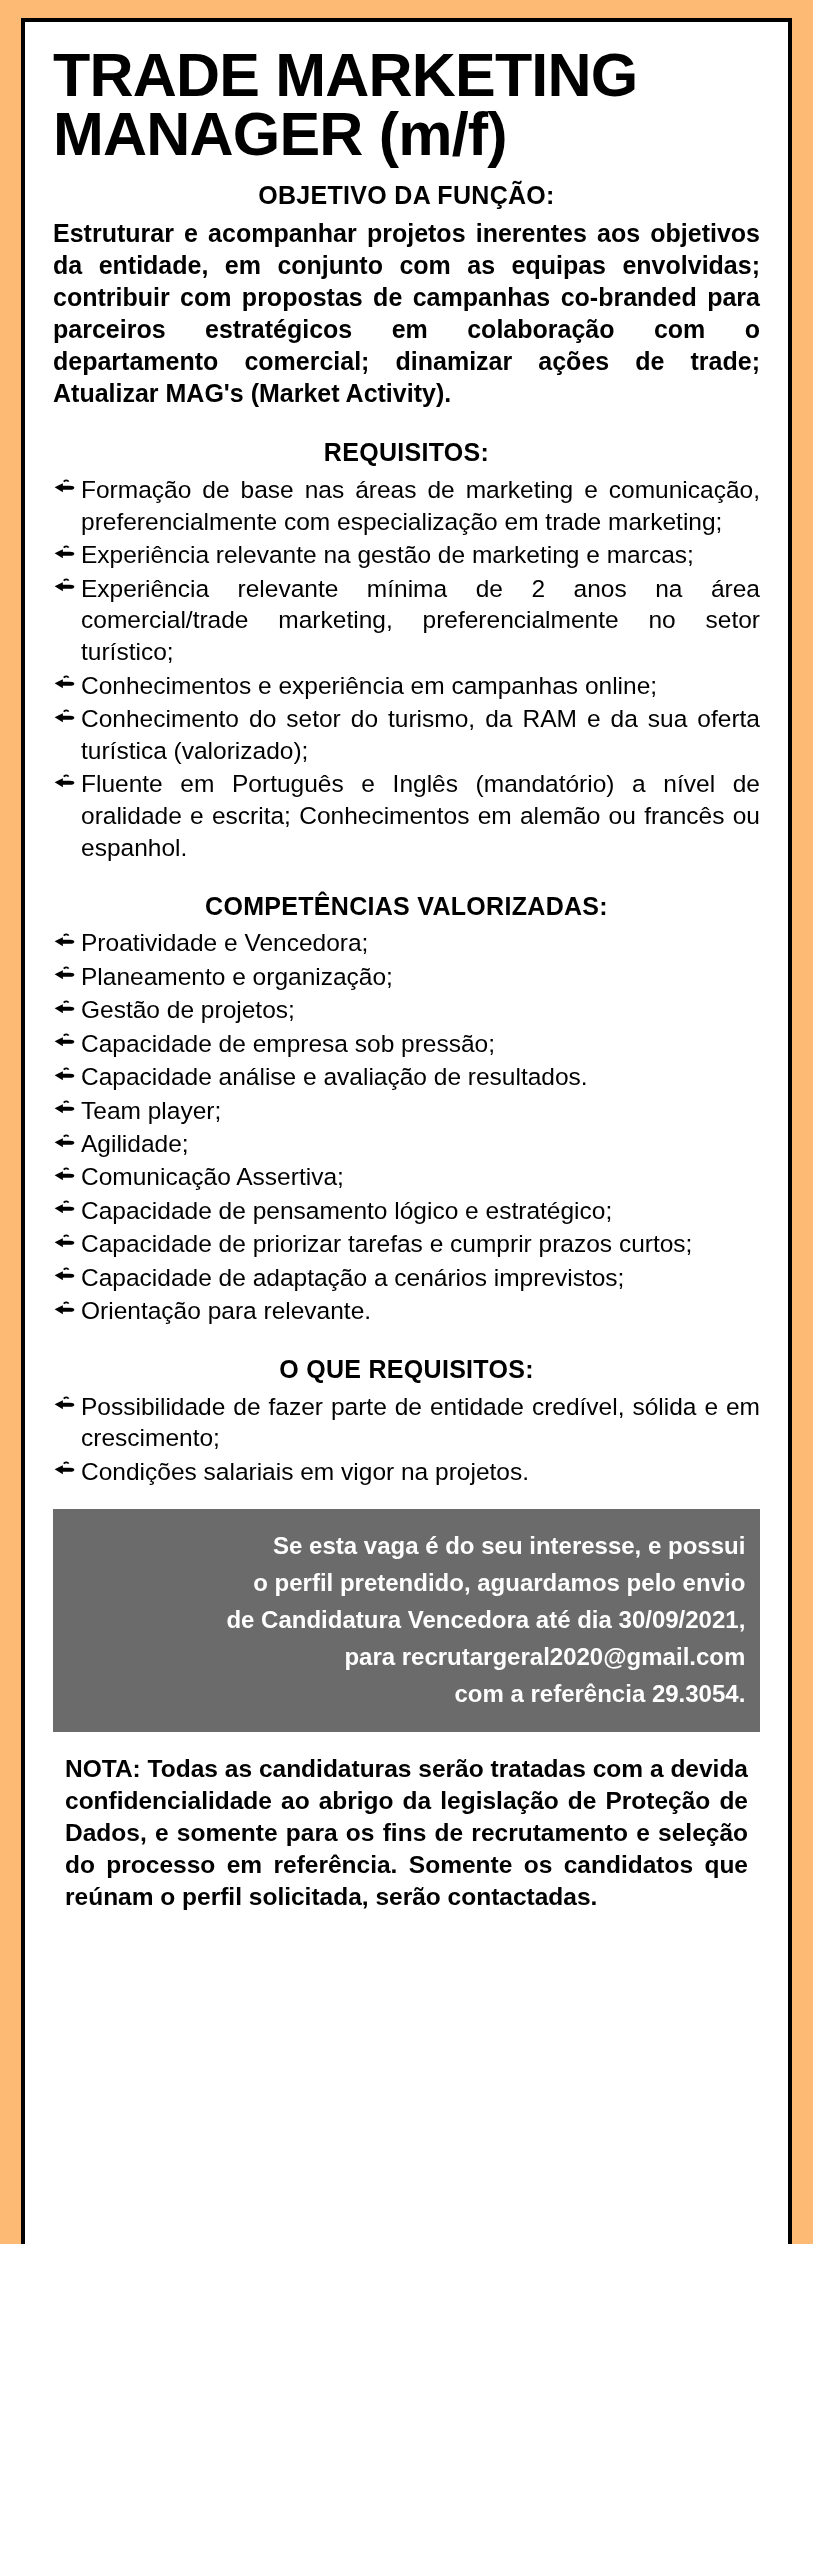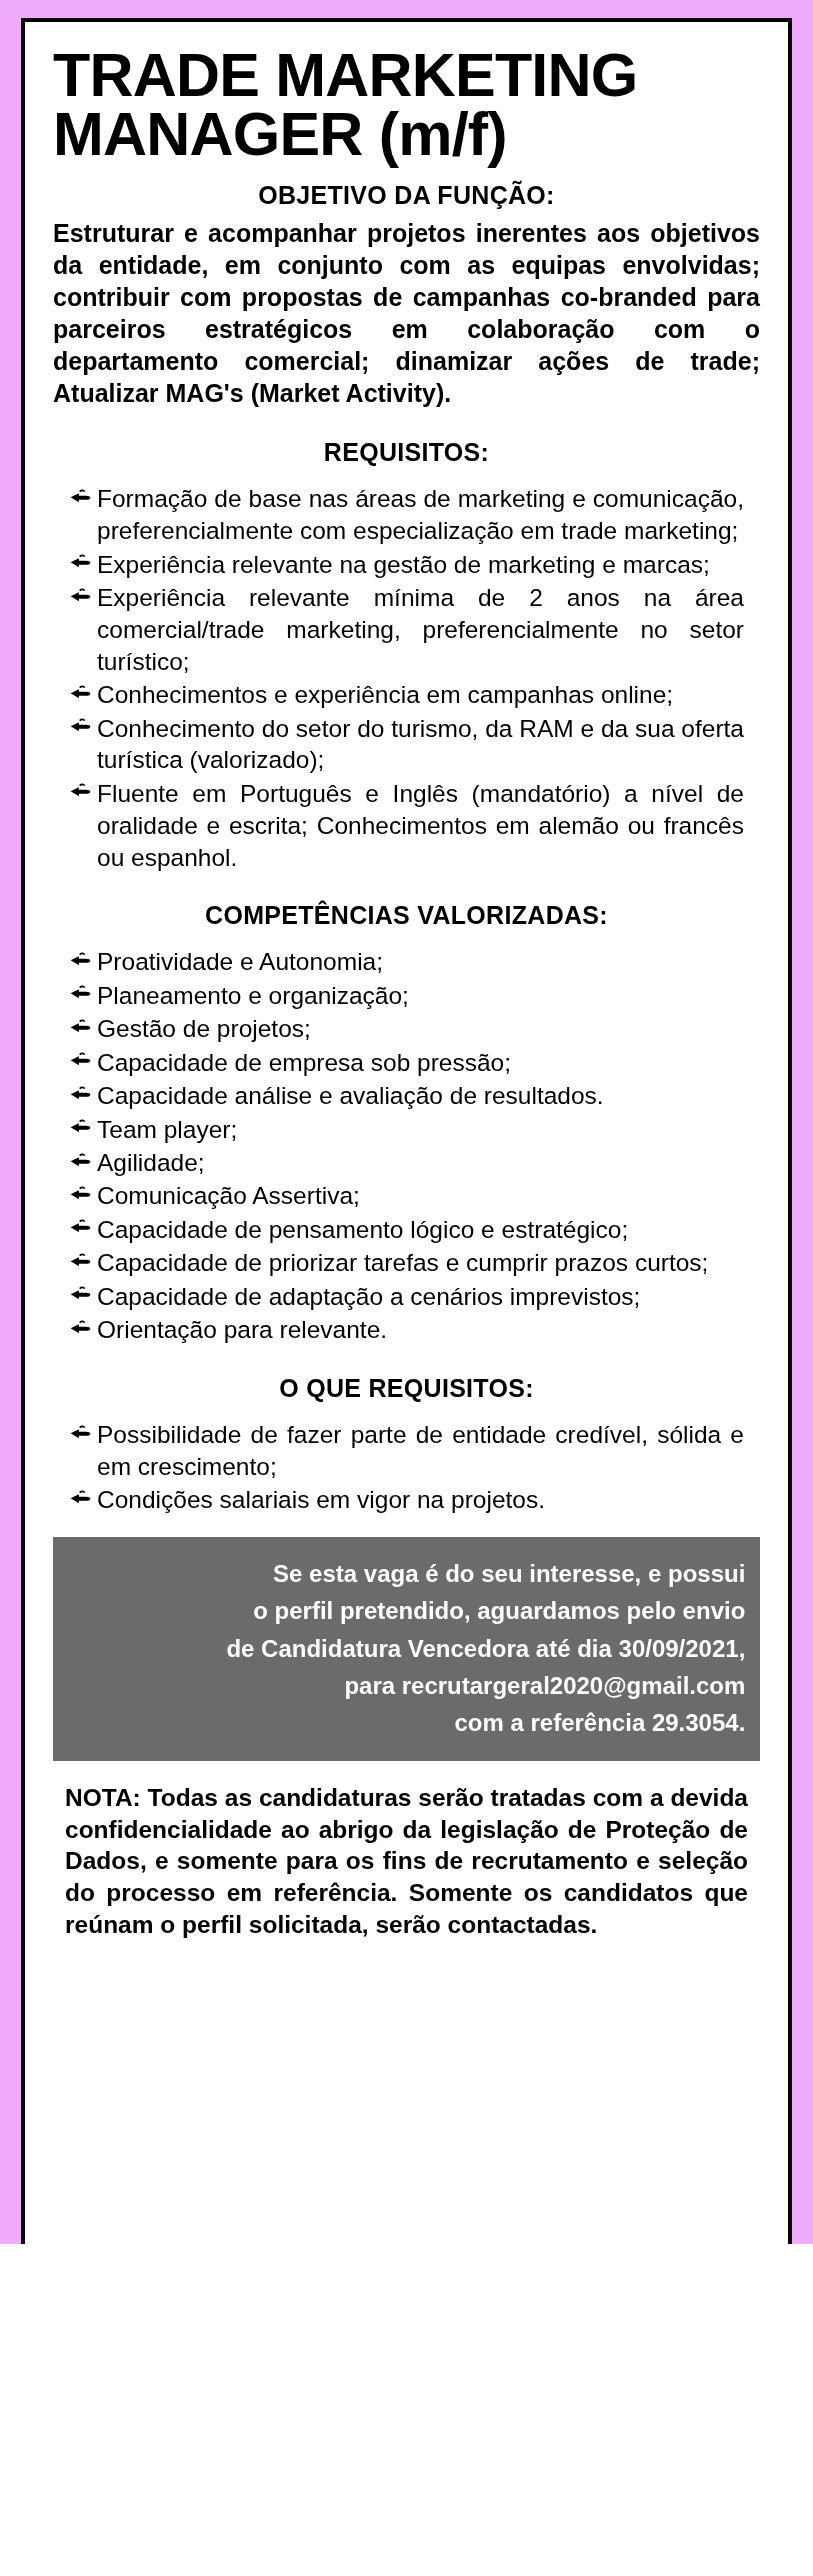--- a/index.html
+++ b/index.html
@@ -8,21 +8,21 @@
     background: #ffffff;
   }
   body {
     font-family: "Liberation Sans", sans-serif;
     color: #000000;
   }
   .page {
     width: 813px;
     height: 2244px;
     box-sizing: border-box;
-    background: #f0abfc;
+    background: #fdba74;
     position: relative;
     overflow: hidden;
   }
   .ad {
     position: absolute;
     left: 21px;
     top: 18px;
     width: 771px;
     height: 2539px;
     box-sizing: border-box;
@@ -51,21 +51,21 @@
     font-weight: bold;
     text-align: justify;
     text-justify: inter-word;
     margin: 0 0 29.4px 0;
   }
   .section {
     margin-bottom: 28px;
   }
   ul.items {
     list-style: none;
-    margin: 16px;
+    margin: 0;
     padding: 0;
   }
   ul.items li {
     position: relative;
     padding-left: 28px;
     font-size: 24.5px;
     line-height: 1.3;
     margin-bottom: 1.6px;
     text-align: justify;
     text-justify: inter-word;
@@ -185,21 +185,21 @@
     <div class="section">
       <div class="section-head">COMPETÊNCIAS VALORIZADAS:</div>
       <ul class="items">
         <li class="nojust">
           <span class="bullet">
             <svg width="23" height="23" viewBox="0 0 28 28" aria-hidden="true">
               <path d="M2 15 L12 10 L12 13 L21 13 C24 13 26 14 26 15.5 C26 17 24 18 21 18 L12 18 L12 21 Z" fill="#000"></path>
               <path d="M13 8 C15 6 18 6 19 8" stroke="#000" stroke-width="2" fill="none"></path>
             </svg>
           </span>
-          <span>Proatividade e Autonomia;</span>
+          <span>Proatividade e Vencedora;</span>
         </li>
         <li class="nojust">
           <span class="bullet">
             <svg width="23" height="23" viewBox="0 0 28 28" aria-hidden="true">
               <path d="M2 15 L12 10 L12 13 L21 13 C24 13 26 14 26 15.5 C26 17 24 18 21 18 L12 18 L12 21 Z" fill="#000"></path>
               <path d="M13 8 C15 6 18 6 19 8" stroke="#000" stroke-width="2" fill="none"></path>
             </svg>
           </span>
           <span>Planeamento e organização;</span>
         </li>

